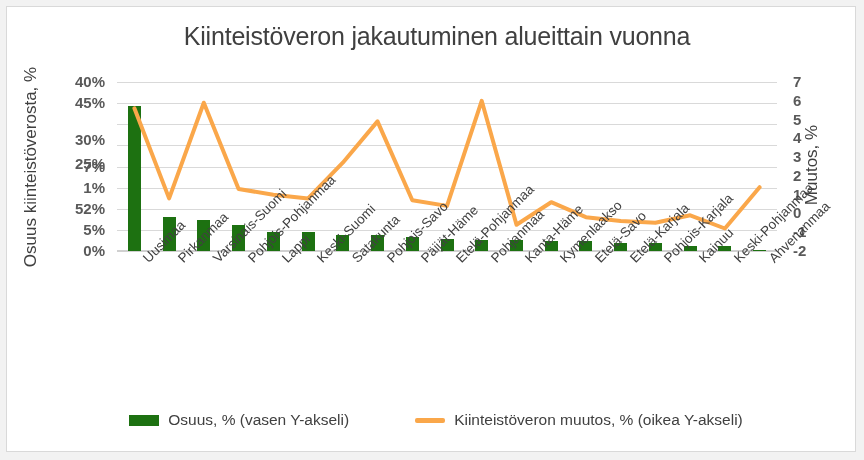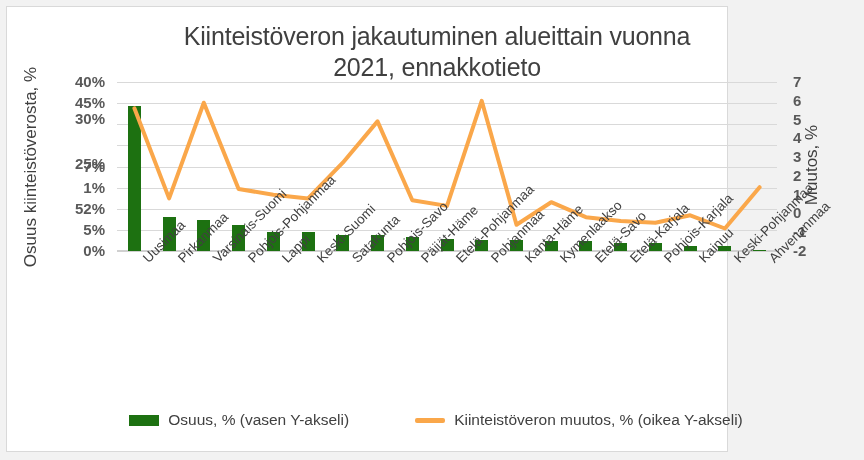--- a/index.html
+++ b/index.html
@@ -10,21 +10,21 @@
     width: 864px;
     height: 460px;
     background: #f2f2f2;
     font-family: "Liberation Sans", sans-serif;
     overflow: hidden;
   }
   #chart-card {
     position: absolute;
     left: 6px;
     top: 6px;
-    width: 722px;
+    width: 850px;
     height: 446px;
     background: #ffffff;
     border: 1px solid #d9d9d9;
     box-sizing: border-box;
   }
   
   #chart-title {
     position: absolute;
     left: 110px;
     top: 14px;
@@ -162,21 +162,20 @@
     overflow: visible;
   }
 </style>
 </head>
 <body>
 
 <div id="chart-card">
 
   <div id="chart-title">
     <div>Kiinteistöveron jakautuminen alueittain vuonna</div>
-    <div>2021, ennakkotieto</div>
   </div>
 
   <div class="axis-title" id="left-axis-title">Osuus kiinteistöverosta, %</div>
 
   <div class="axis-title" id="right-axis-title">Muutos, %</div>
 
   <div id="plot">
     <div id="gridlines">
         <div class="axisline" style="top: 168px;"></div>
         <div class="gridline" style="top: 147.875px;"></div>
@@ -188,21 +187,21 @@
         <div class="gridline" style="top: 21.125px;"></div>
         <div class="gridline" style="top: 0px;"></div>
       </div>
     <div id="left-ticks">
         <div class="tick-label-left" style="top: 160px;">0%</div>
         <div class="tick-label-left" style="top: 138.875px;">5%</div>
         <div class="tick-label-left" style="top: 117.75px;">52%</div>
         <div class="tick-label-left" style="top: 96.625px;">1%</div>
         <div class="tick-label-left" style="top: 75.5px;">7%</div>
         <div class="tick-label-left" style="top: 40px; margin-top: 33px;">25%</div>
-        <div class="tick-label-left" style="top: 28px;">30%</div>
+        <div class="tick-label-left" style="top: 49px;">30%</div>
         <div class="tick-label-left" style="top: 12.125px;">45%</div>
         <div class="tick-label-left" style="top: -9px;">40%</div>
       </div>
     <div id="right-ticks">
         <div class="tick-label-right" style="top: 160px;">-2</div>
         <div class="tick-label-right" style="top: 141.222px;">-1</div>
         <div class="tick-label-right" style="top: 122.444px;">0</div>
         <div class="tick-label-right" style="top: 103.667px;">1</div>
         <div class="tick-label-right" style="top: 84.8889px;">2</div>
         <div class="tick-label-right" style="top: 66.1111px;">3</div>

